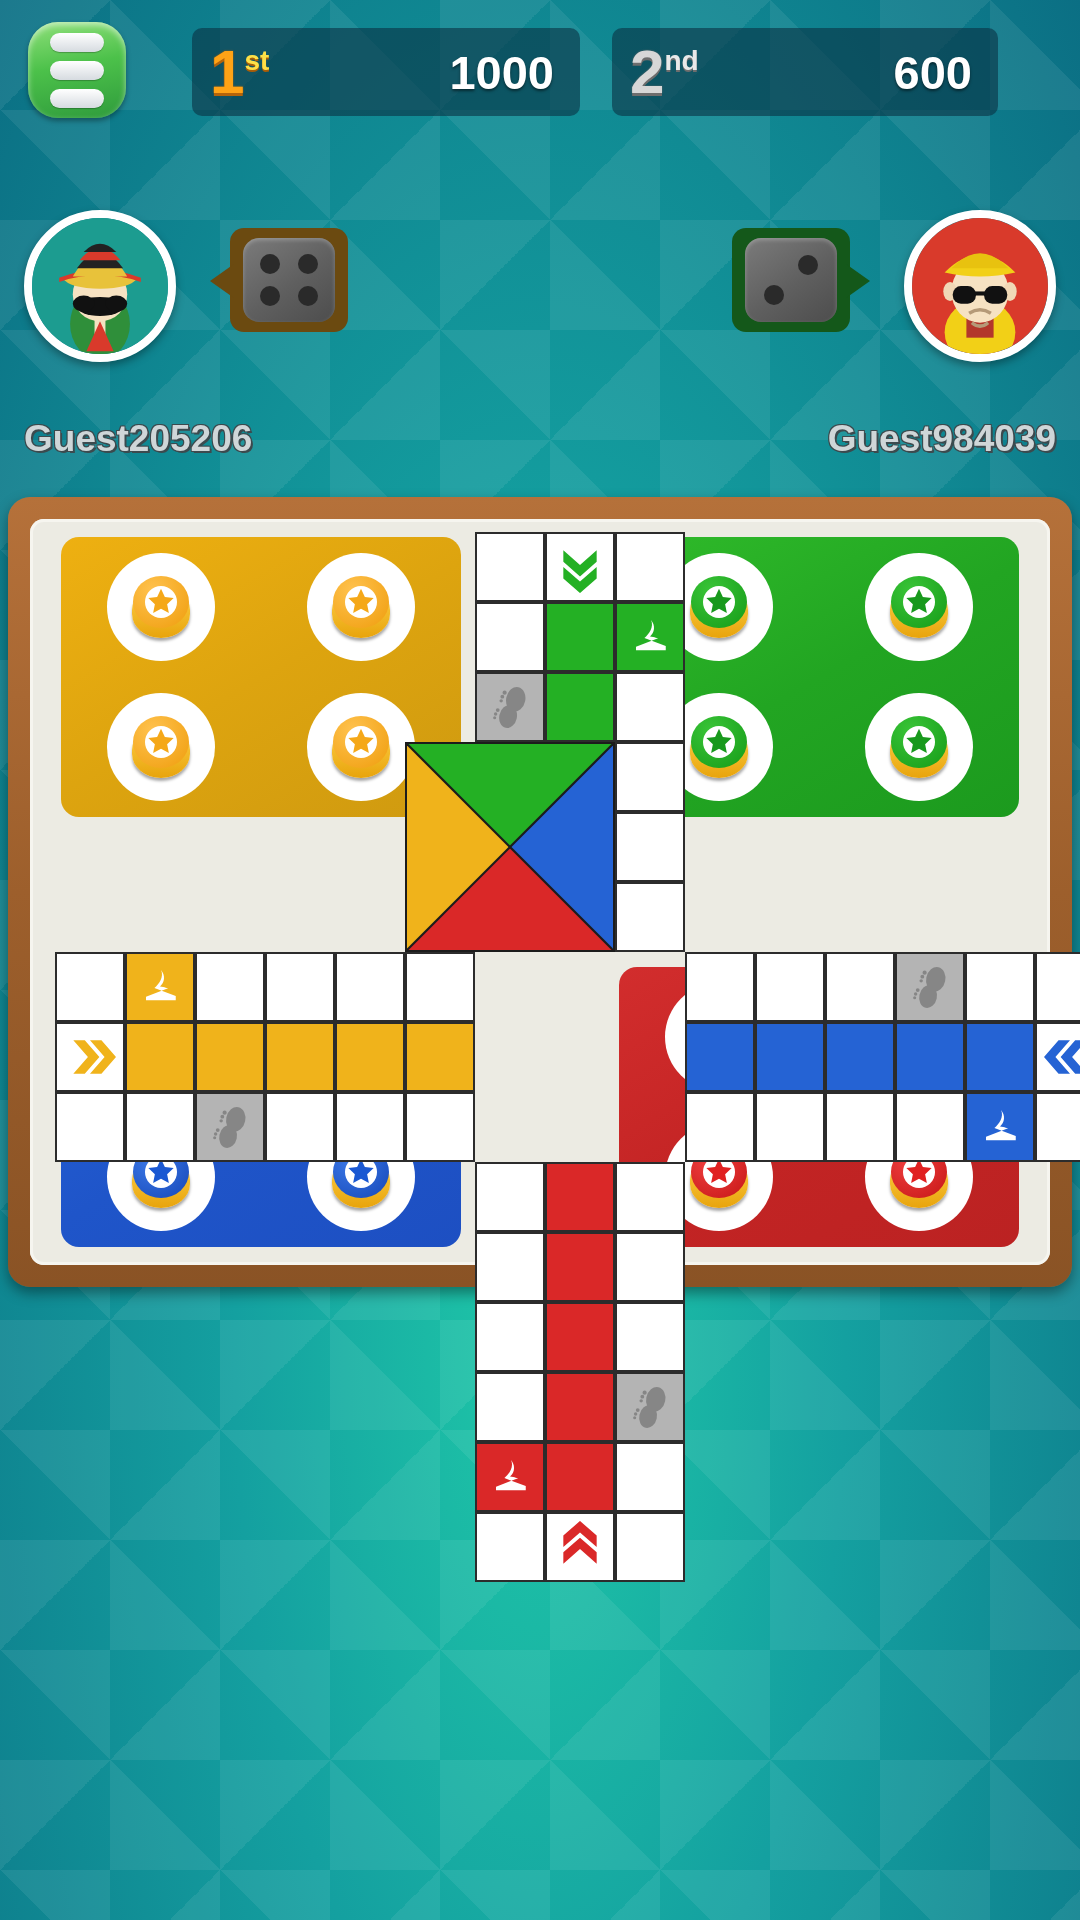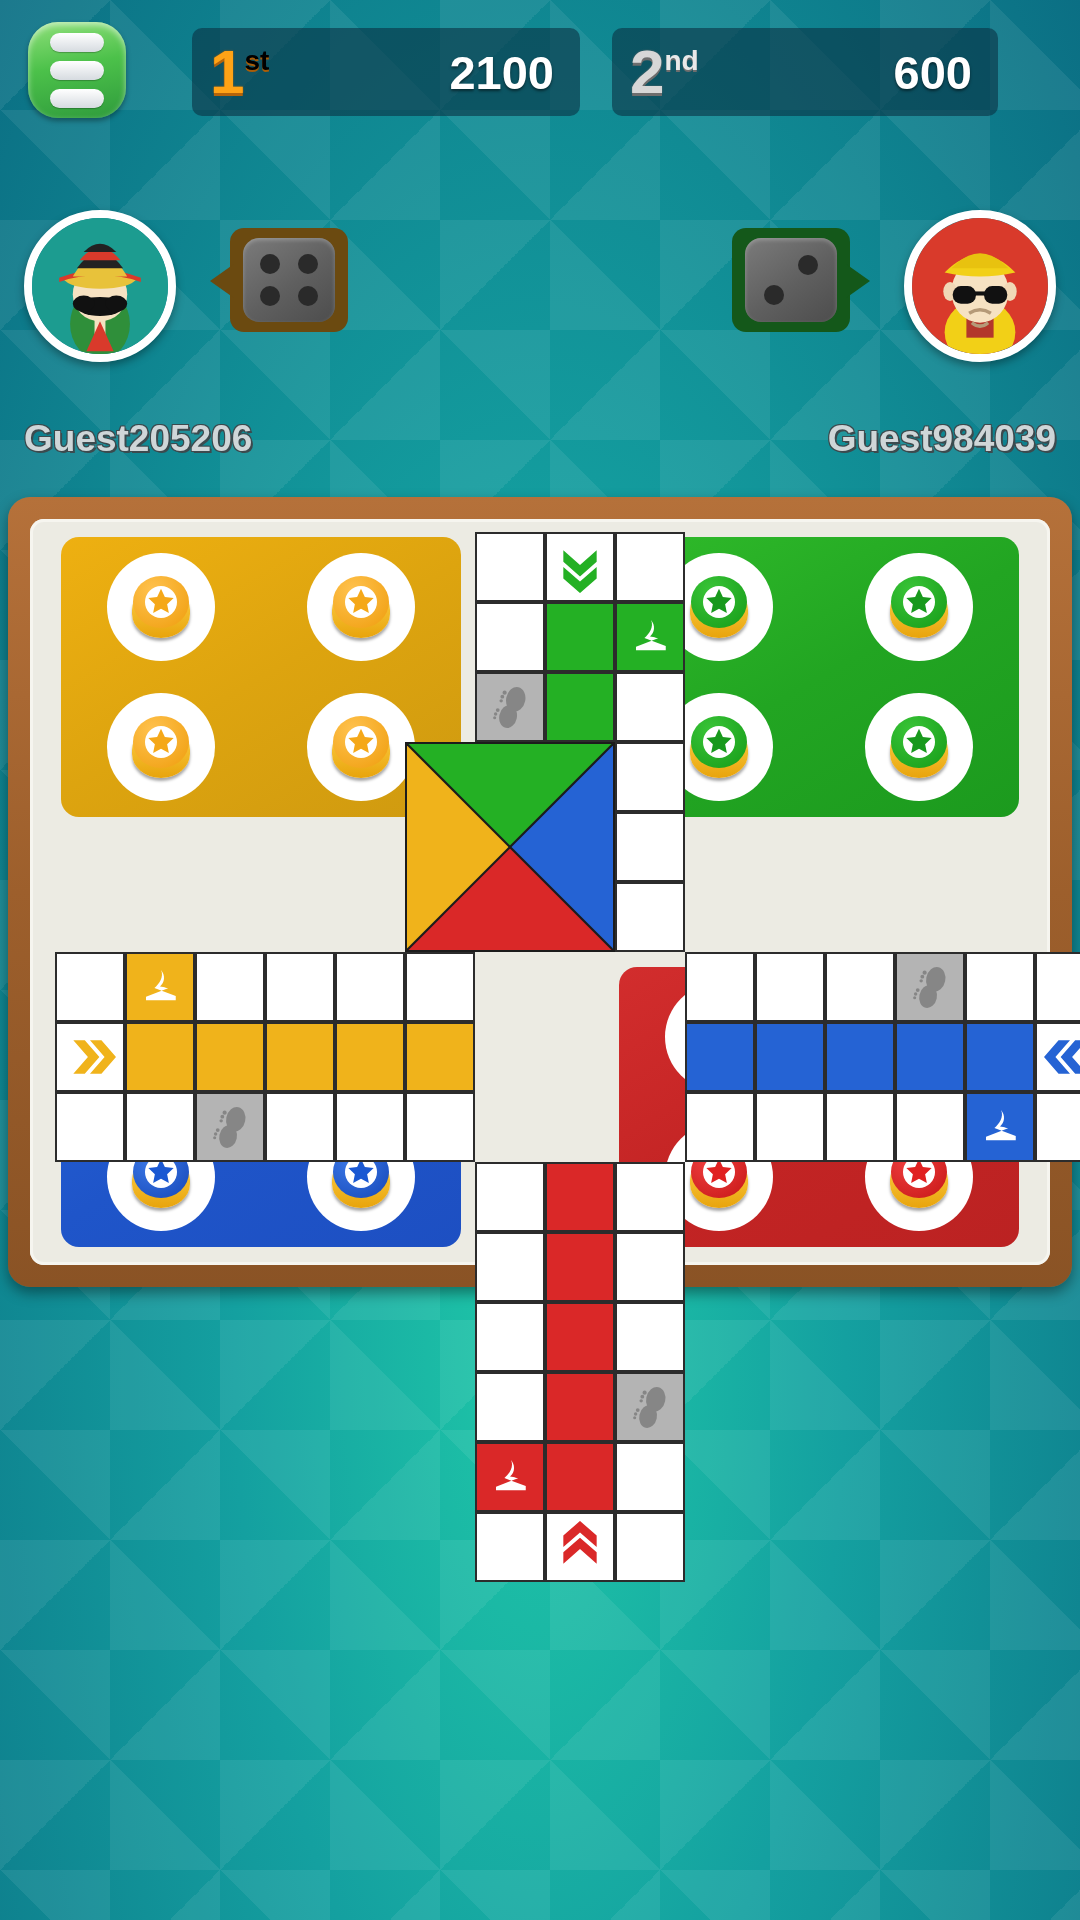--- a/index.html
+++ b/index.html
@@ -39,21 +39,21 @@
     position:absolute; top:28px; height:88px;
     background:rgba(9,52,70,.62); border-radius:10px;
     display:flex; align-items:center; justify-content:space-between;
     padding:0 26px 0 18px;
   }
   #chip-1{ left:192px; width:388px; }
   #chip-2{ left:612px; width:386px; }
   .rank{ font-size:62px; font-weight:bold; line-height:1; display:flex; align-items:flex-start; }
   .rank .sup{ font-size:28px; font-weight:bold; margin-top:6px; }
   .rank-gold{ color:#ffa316; text-shadow:0 3px 0 #b5640a, 0 0 2px #b5640a; }
-  .rank-gold .sup{ color:#000000; text-shadow:0 2px 0 #a85d08; }
+  .rank-gold .sup{ color:#fde047; text-shadow:0 2px 0 #a85d08; }
   .rank-silver{ color:#d7d7d7; text-shadow:0 3px 0 #6d6d6d, 0 0 2px #6d6d6d; }
   .rank-silver .sup{ color:#e9e9e9; text-shadow:0 2px 0 #6d6d6d; }
   .score-val{ color:#ffffff; font-size:47px; font-weight:bold; text-shadow:0 2px 3px rgba(0,0,0,.5); }
 
   
   .avatar{
     position:absolute; width:152px; height:152px; border-radius:50%;
     border:8px solid #ffffff; overflow:hidden;
     box-shadow:0 4px 8px rgba(0,0,0,.35);
   }
@@ -139,21 +139,21 @@
     <span></span>
     <span></span>
     <span></span>
   </div>
 
   <div class="score-chip" id="chip-1">
     <div class="rank rank-gold">
       <span>1</span>
         <span class="sup">st</span>
     </div>
-    <div class="score-val">2100</div>
+    <div class="score-val">1000</div>
   </div>
 
   <div class="score-chip" id="chip-2">
     <div class="rank rank-silver">
       <span>2</span>
         <span class="sup">nd</span>
     </div>
     <div class="score-val">600</div>
   </div>
 </div>

